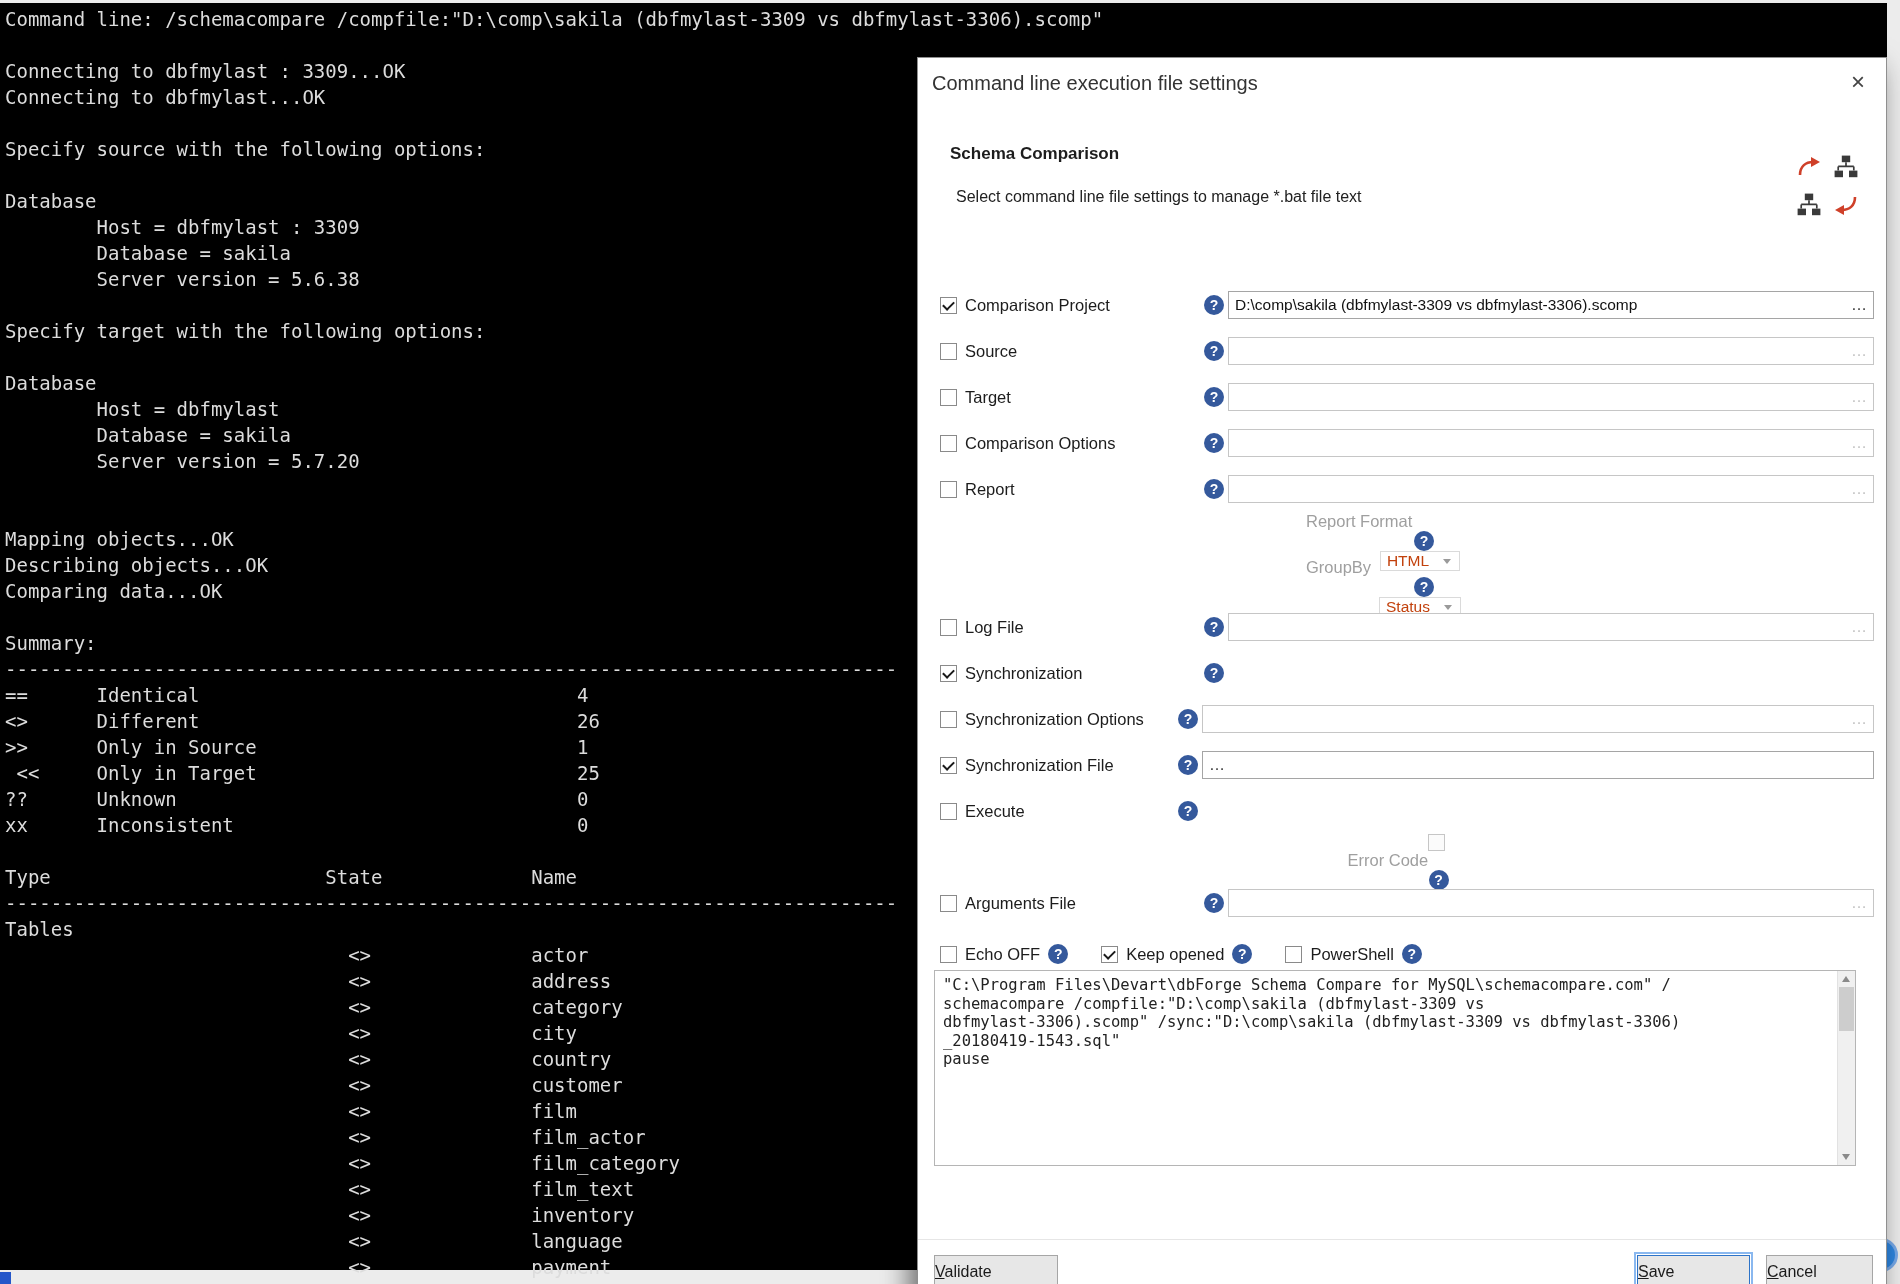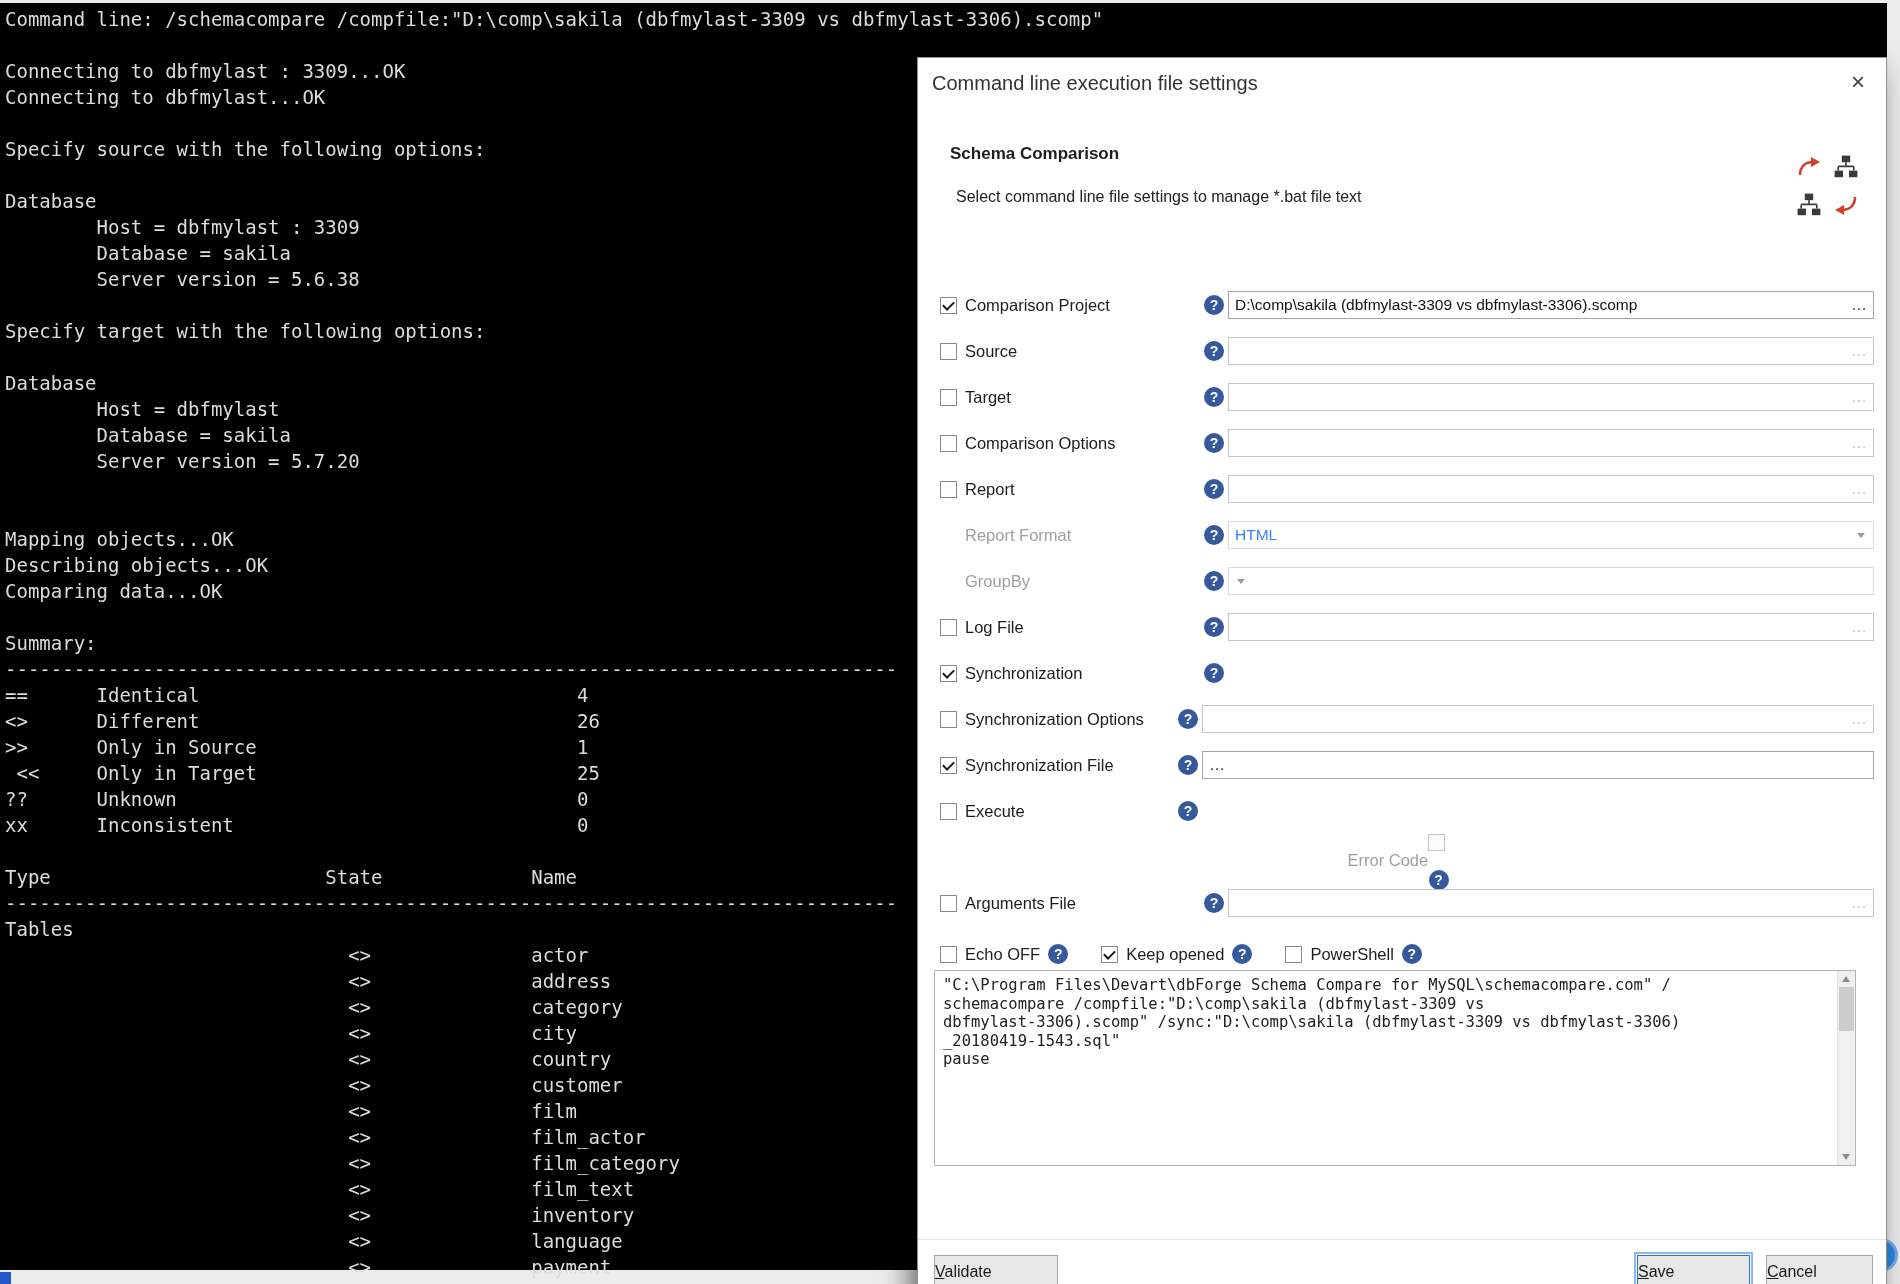--- a/index.html
+++ b/index.html
@@ -25,39 +25,39 @@
          line-height:32px;font-size:24px;color:#444;cursor:pointer;}
   .hdr-title{position:absolute;left:32px;top:86px;font-size:17px;font-weight:bold;color:#1d1d1d;}
   .hdr-sub{position:absolute;left:38px;top:130px;font-size:16px;color:#222;}
   .hdr-icons{position:absolute;right:22px;top:92px;width:74px;height:76px;display:grid;
              grid-template-columns:1fr 1fr;grid-template-rows:1fr 1fr;align-items:center;justify-items:center;}
   
   .form{position:absolute;left:0;top:224px;right:0;}
   .frow{display:flex;align-items:center;height:46px;padding-left:22px;}
   .frow.i1{}
   .frow.i2{padding-left:76px;flex-direction:column;}
-  .frow.nochk{padding-left:47px;}
+  .frow.nochk{padding-left:47px;flex-direction:column;}
   .cb{width:17px;height:17px;border:1px solid #8a8a8a;background:#fff;margin-right:8px;
       position:relative;flex:0 0 auto;box-sizing:border-box;}
   .cb.checked::after{content:"";position:absolute;left:2px;top:3px;width:9px;height:5px;
       border-left:2px solid #1a1a1a;border-bottom:2px solid #1a1a1a;transform:rotate(-45deg);}
   .cb.disabled{border-color:#c6c6c6;background:#fbfbfb;}
   .flabel{font-size:16.5px;color:#1c1c1c;flex:0 0 auto;}
   .frow .flabel{width:239px;}
   .frow.i1 .flabel{width:213px;}
   .frow.i2 .flabel{width:185px;}
   .flabel.dim{color:#9f9f9f;}
   .help{width:20px;height:20px;border-radius:50%;background:#35599c;color:#fff;font-size:14px;
         font-weight:bold;text-align:center;line-height:20px;flex:0 0 auto;margin-right:3px;}
   .field{flex:1 1 auto;height:28px;border:1px solid #c6c6c6;margin-left:1px;margin-right:12px;
          display:flex;align-items:center;background:#fff;box-sizing:border-box;}
   .field.filled{border-color:#a5a5a5;}
   .field.disabled{border-color:#dadada;}
   .fval{flex:1;padding:0 6px;font-size:15.5px;color:#111;white-space:nowrap;overflow:hidden;}
-  .fval.dim{color:#3b82f6;}
+  .fval.dim{color:#c2410c;}
   .browse{width:28px;text-align:center;color:#333;font-size:16px;flex:0 0 auto;}
   .browse.dim{color:#c2c2c2;}
   .dd-arrow{width:24px;height:100%;display:flex;align-items:center;justify-content:center;flex:0 0 auto;}
   .dd-arrow::after{content:"";border-left:4.5px solid transparent;border-right:4.5px solid transparent;
                    border-top:5.5px solid #9a9a9a;}
   
   .optrow{display:flex;align-items:center;margin:12px 0 0 22px;height:32px;}
   .optgroup{display:flex;align-items:center;margin-right:30px;}
   .optgroup .flabel{width:auto;margin-right:8px;}
   
@@ -233,20 +233,21 @@
       <div class="field disabled">
         <span class="fval dim">HTML</span>
         <span class="dd-arrow"></span>
       </div>
     </div>
 
     <div class="frow nochk">
       <span class="flabel dim">GroupBy</span>
       <span class="help">?</span>
       <div class="field disabled">
+        <span class="fval dim">Status</span>
         <span class="dd-arrow"></span>
       </div>
     </div>
 
     <div class="frow">
       <span class="cb"></span>
       <span class="flabel">Log File</span>
       <span class="help">?</span>
       <div class="field">
         <span class="fval"></span>

